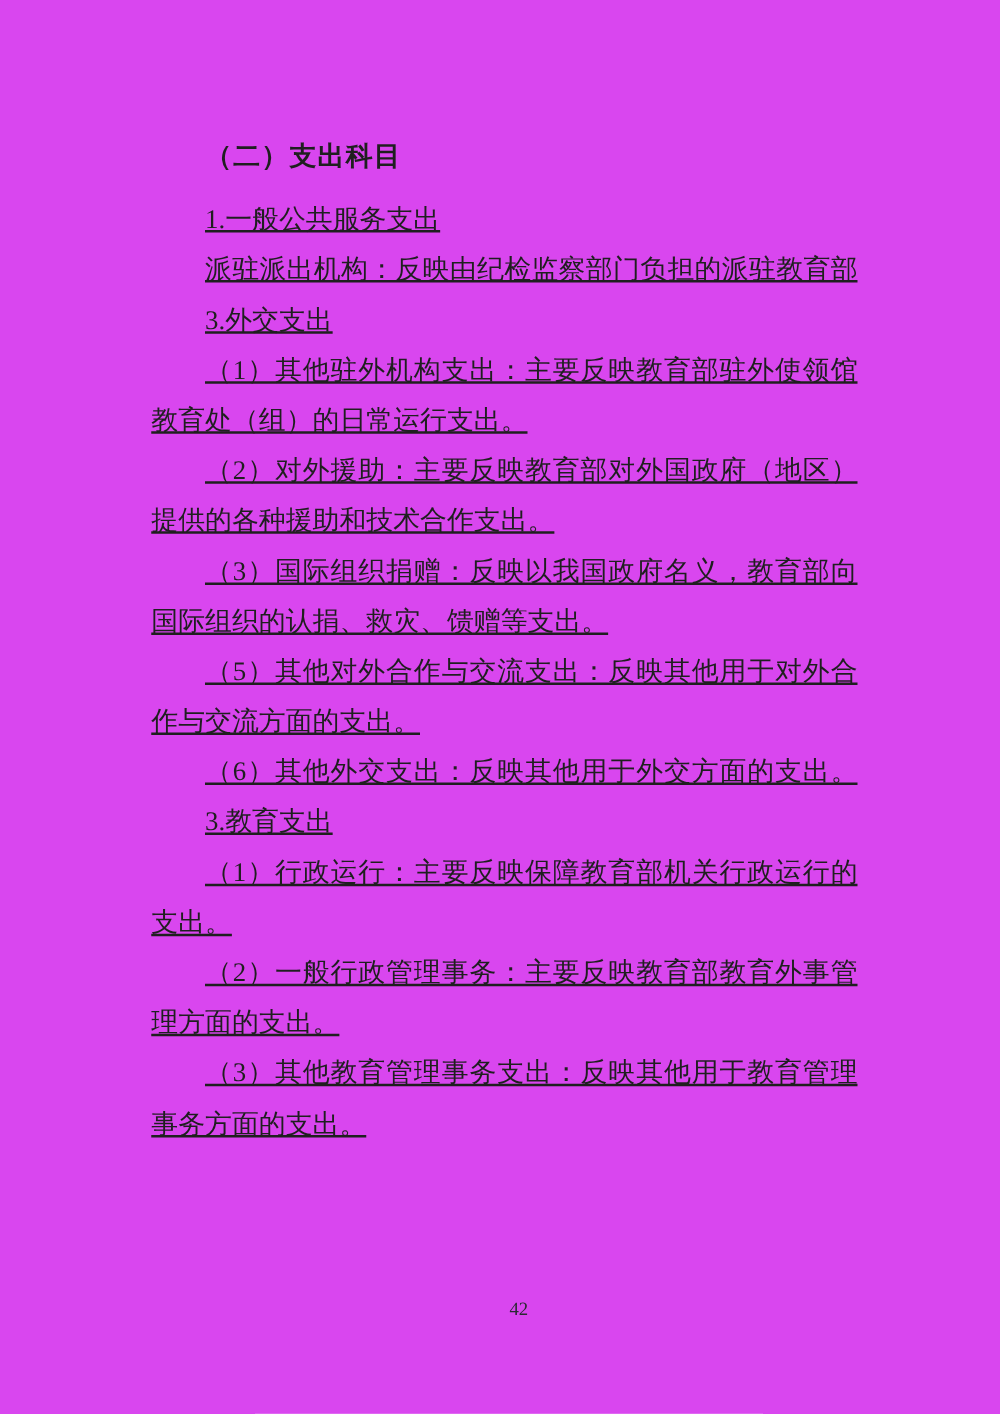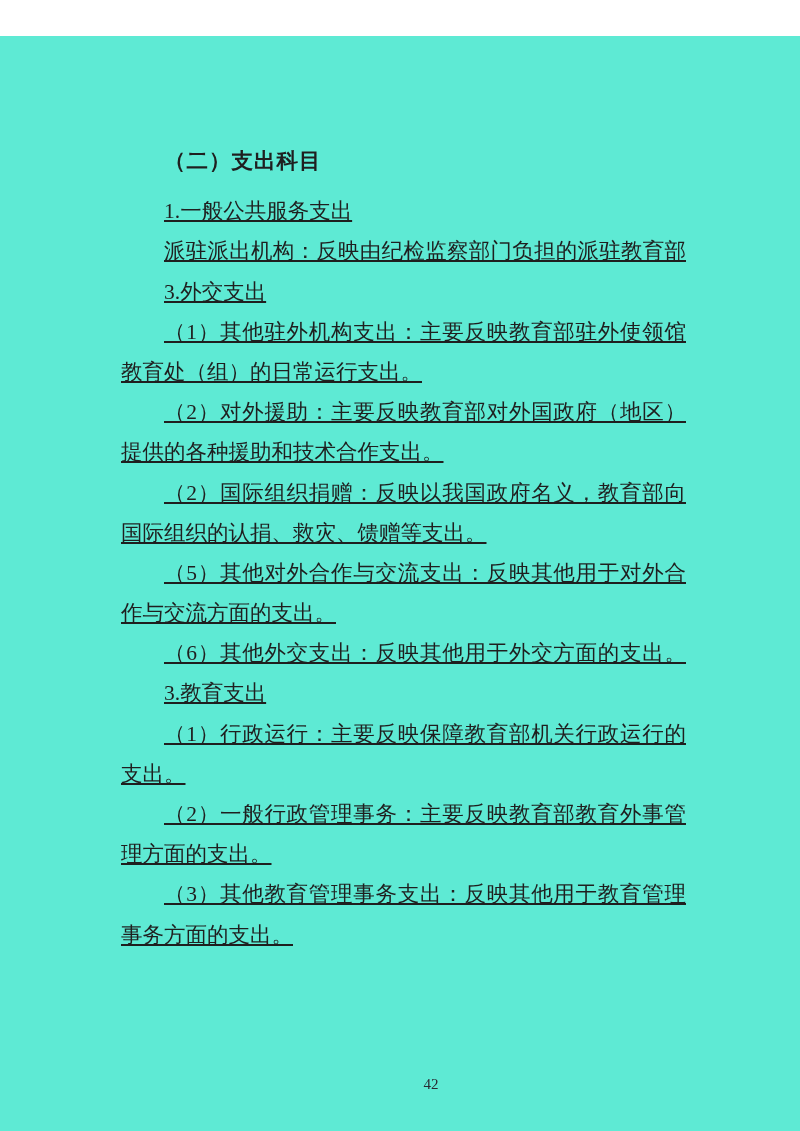--- a/index.html
+++ b/index.html
@@ -11,22 +11,21 @@
     height: 1131px;
     background: #ffffff;
     position: relative;
     overflow: hidden;
     font-family: "Liberation Serif", "DejaVu Serif", serif;
     color: #1f1f1f;
   }
   .page {
     position: absolute;
     inset: 0;
-    background: #5eead4;
-    margin-top: 36px;
+    background: #d946ef;
   }
   .content {
     position: absolute;
     left: 121px;
     top: 105px;
     width: 565px;
     font-size: 21.5px;
   }
   .line {
     display: block;
@@ -47,21 +46,21 @@
     letter-spacing: 1px;
     margin-bottom: 10px;
   }
   .paragraph {
     margin: 0;
     text-decoration: underline;
   }
   .page-number {
     position: absolute;
     top: 1038px;
-    left: 431px;
+    left: 415px;
     transform: translateX(-50%);
     font-size: 15px;
     line-height: 20px;
     color: #2a2a33;
   }
 </style>
 </head>
 <body style="background: rgb(255, 255, 255); color: rgb(31, 31, 31);">
 
 <div class="page">
@@ -79,21 +78,21 @@
         </div>
         <div class="paragraph">
           <div class="line first fill">（1）其他驻外机构支出：主要反映教育部驻外使领馆</div>
           <div class="line">教育处（组）的日常运行支出。</div>
         </div>
         <div class="paragraph">
           <div class="line first fill">（2）对外援助：主要反映教育部对外国政府（地区）</div>
           <div class="line">提供的各种援助和技术合作支出。</div>
         </div>
         <div class="paragraph">
-          <div class="line first fill">（2）国际组织捐赠：反映以我国政府名义，教育部向</div>
+          <div class="line first fill">（3）国际组织捐赠：反映以我国政府名义，教育部向</div>
           <div class="line">国际组织的认捐、救灾、馈赠等支出。</div>
         </div>
         <div class="paragraph">
           <div class="line first fill">（5）其他对外合作与交流支出：反映其他用于对外合</div>
           <div class="line">作与交流方面的支出。</div>
         </div>
         <div class="paragraph">
           <div class="line first fill">（6）其他外交支出：反映其他用于外交方面的支出。</div>
         </div>
         <div class="paragraph">

